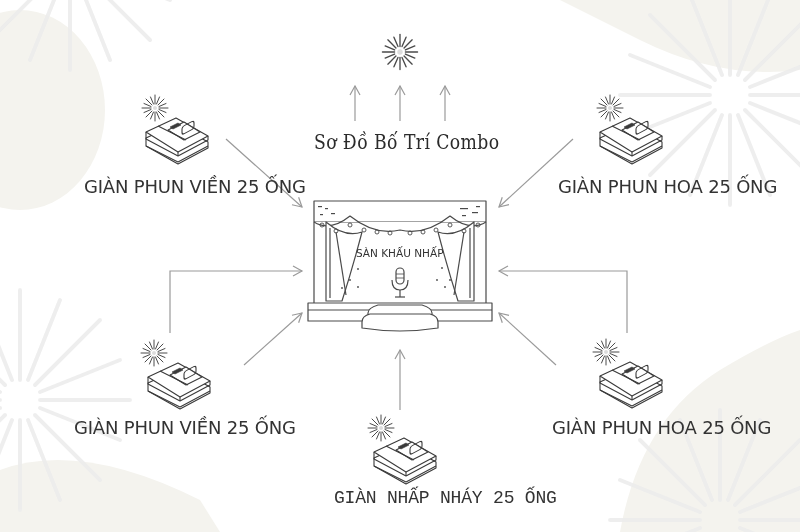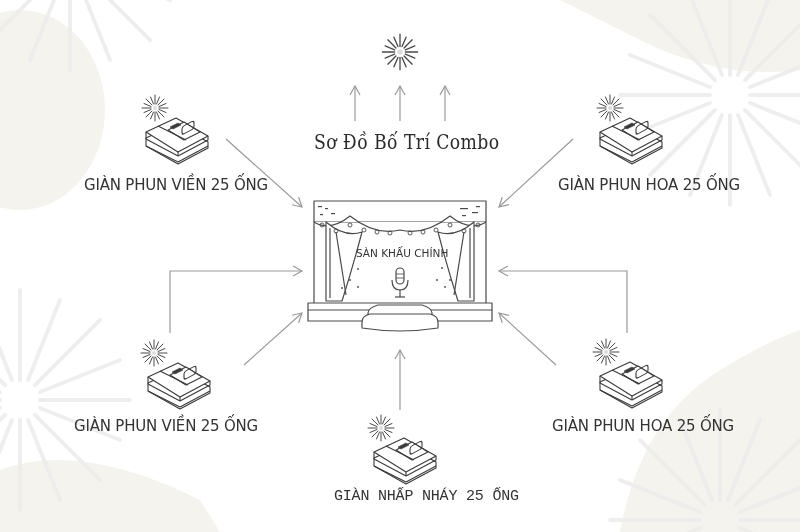--- a/index.html
+++ b/index.html
@@ -6,21 +6,21 @@
   body {
     width: 800px; height: 532px; overflow: hidden;
     background: #ffffff;
     font-family: "Liberation Sans", "DejaVu Sans", sans-serif;
     position: relative;
   }
   .canvas { position: absolute; left: 0; top: 0; width: 800px; height: 532px; }
   .label {
     position: absolute;
     font-family: "DejaVu Sans", "Liberation Sans", sans-serif;
-    font-size: 15px;
+    font-size: 18px;
     color: #333333;
     white-space: nowrap;
     letter-spacing: -0.2px;
   }
   .title {
     position: absolute;
     left: 314px; top: 130px;
     font-family: "DejaVu Serif", "Liberation Serif", serif;
     font-size: 21px;
     color: #2b2b2b;
@@ -221,19 +221,19 @@
     <use href="#cake" x="600" y="370"></use>
   </g>
   <g>
     <use href="#burst" x="381" y="428"></use>
     <use href="#cake" x="374" y="446"></use>
   </g>
 </svg>
 
 <div class="title">Sơ Đồ Bố Trí Combo</div>
 
-<div class="stage-label">SÀN KHẤU CHÍNH</div>
+<div class="stage-label">SÀN KHẤU NHẤP</div>
 
 <div class="label" style="left:84px; top:176px;">GIÀN PHUN VIỀN 25 ỐNG</div>
 <div class="label" style="left:558px; top:176px;">GIÀN PHUN HOA 25 ỐNG</div>
 <div class="label" style="left:74px; top:417px;">GIÀN PHUN VIỀN 25 ỐNG</div>
 <div class="label" style="left:552px; top:417px;">GIÀN PHUN HOA 25 ỐNG</div>
 <div class="label" style="left:334px; top:488px;font-family:Liberation Mono, monospace;">GIÀN NHẤP NHÁY 25 ỐNG</div>
 
 </body></html>

